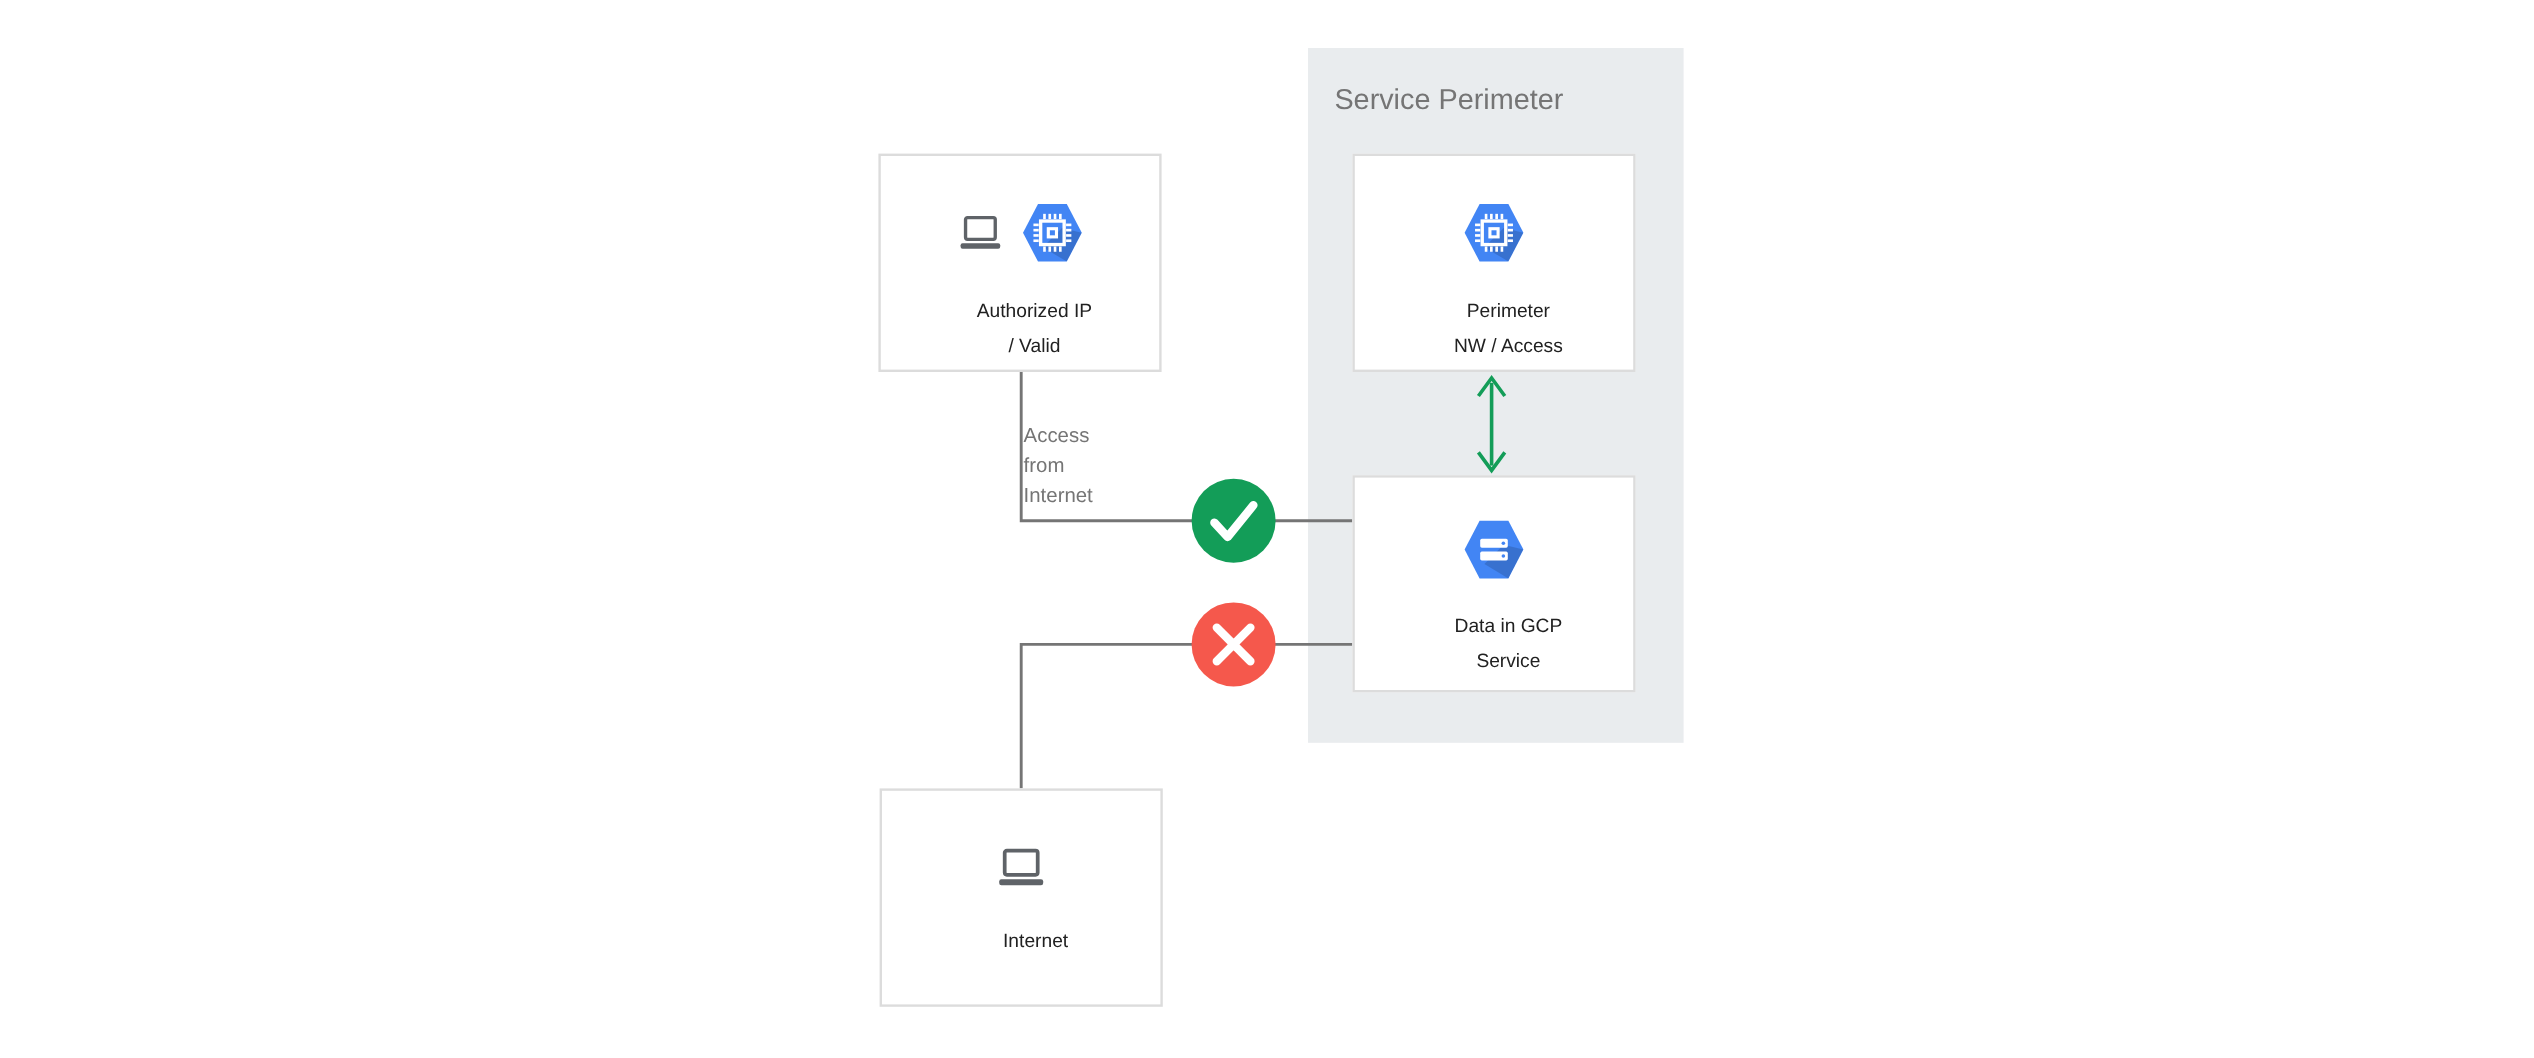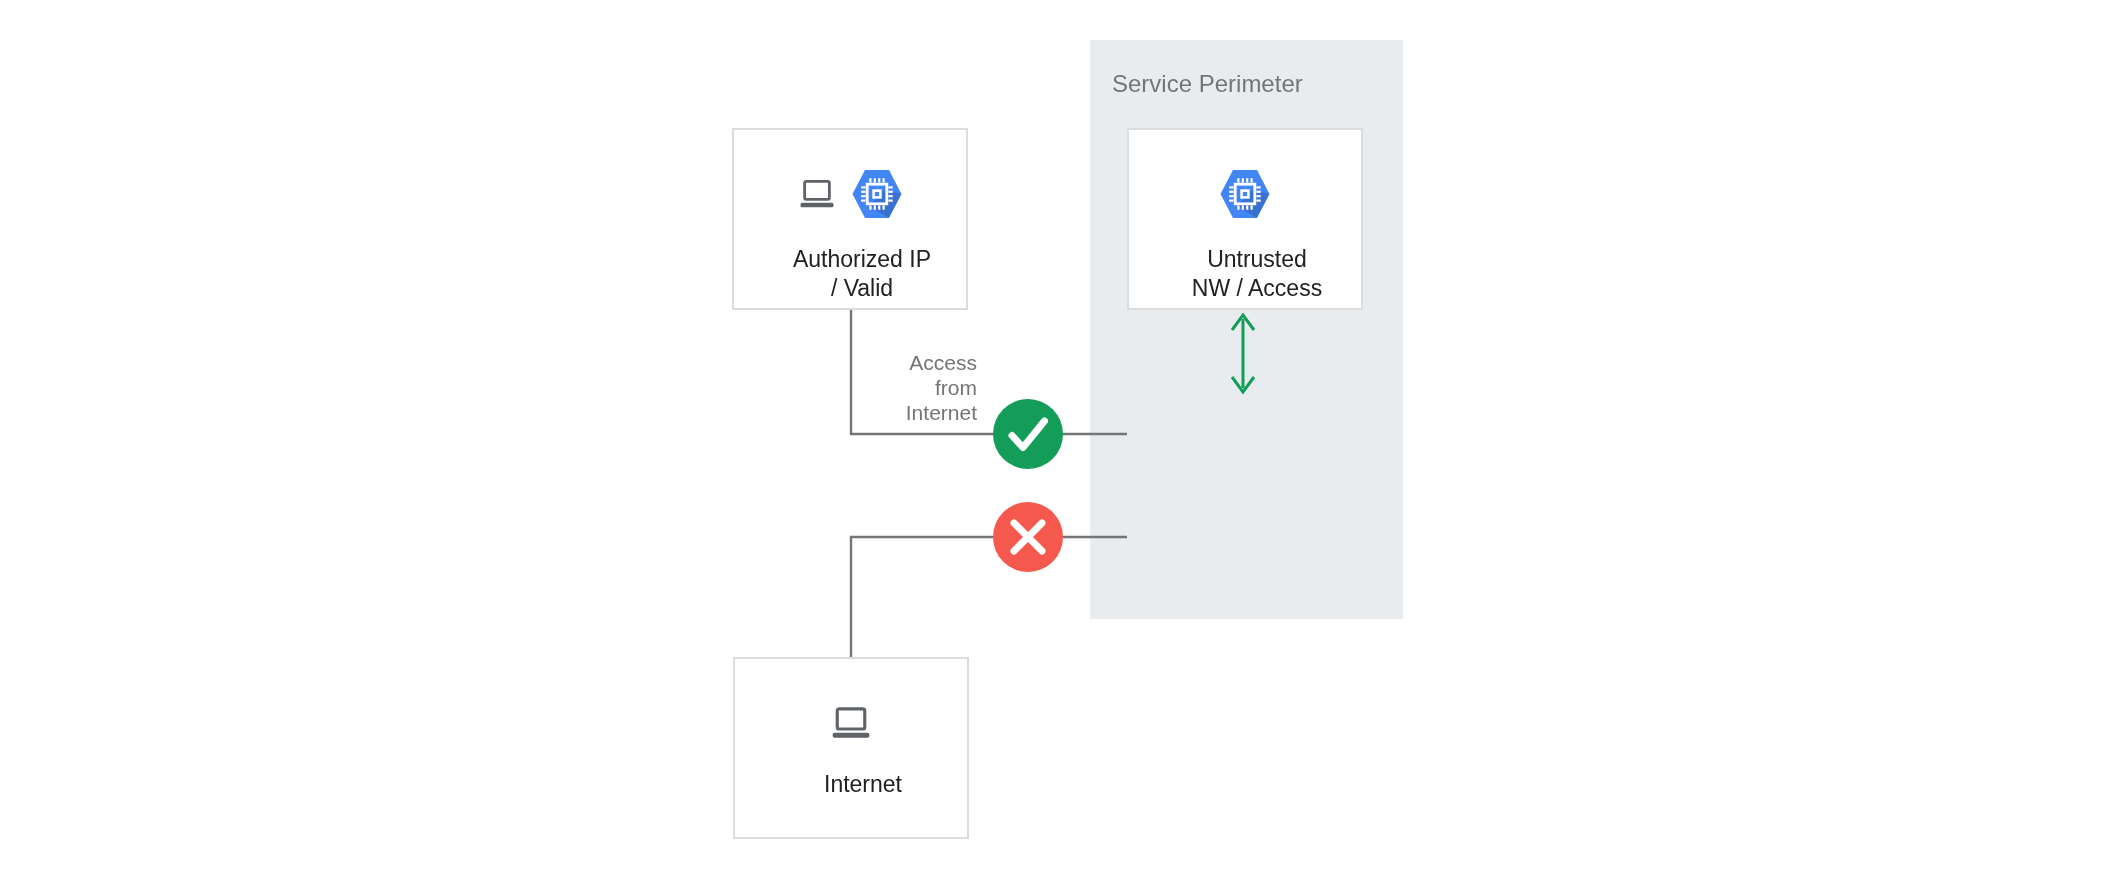--- a/index.html
+++ b/index.html
@@ -49,35 +49,35 @@
     align-items: center;
     z-index: 2;
   }
   .node-a { left: 732px;  top: 128px; height: 182px; padding-top: 38px; }
   .node-b { left: 1127px; top: 128px; height: 182px; padding-top: 38px; }
   .node-c { left: 1127px; top: 396px; height: 181px; padding-top: 34px; }
   .node-d { left: 733px;  top: 657px; height: 182px; padding-top: 46px; }
   .icons { display: flex; align-items: center; gap: 14px; }
   .node-label {
     text-align: center;
-    font-size: 23px;
+    font-size: 16px;
     line-height: 29px;
     color: var(--node_text, #212121);
     margin-left: 24px;
   }
   .node-a .node-label, .node-b .node-label { margin-top: 25px; }
   .node-c .node-label { margin-top: 24px; }
   .node-d .node-label { margin-top: 28px; }
   .node-label span { display: block; }
   .edge-label {
     position: absolute;
     z-index: 2;
-    font-size: 21px;
+    font-size: 17px;
     color: var(--muted_text, #757575);
-    text-align: right;
+    text-align: left;
   }
   .edge-label span { display: block; }
   .label-access   { left: 853px; top: 350px; width: 124px; line-height: 25px; }
   .label-untrusted{ left: 756px; top: 473px; width: 222px; line-height: 26px; }
   .hex-fill   { fill: var(--hexagon_blue, #4285f4); }
   .hex-shadow { fill: #000; opacity: 0.15; }
   .chip-line  { stroke: #fff; fill: none; }
   .pin        { fill: #fff; }
   .bar        { fill: #fff; }
   .bar-dot    { fill: var(--hexagon_blue, #4285f4); }
@@ -160,25 +160,46 @@
           <rect class="pin" x="31.5" y="10.2" width="2.2" height="4.4"></rect>
         </g>
         <use href="#pinsB" transform="rotate(90 26 26)"></use>
         <use href="#pinsB" transform="rotate(180 26 26)"></use>
         <use href="#pinsB" transform="rotate(270 26 26)"></use>
         <rect class="chip-line" x="16.2" y="16.2" width="19.6" height="19.6" stroke-width="2.8"></rect>
         <rect class="chip-line" x="22.6" y="22.6" width="6.8" height="6.8" stroke-width="2.6"></rect>
       </svg>
     </div>
     <div class="node-label">
-      <span>Untrusted</span>
+      <span>Perimeter</span>
       <span>NW / Access</span>
     </div>
   </div>
 
+  <div class="node node-c">
+    <div class="icons">
+      <svg width="52" height="52" viewBox="0 0 52 52">
+        <defs>
+            <clipPath id="hexclipC">
+              <polygon points="14,2 38,2 50.5,26 38,50 14,50 1.5,26"></polygon>
+            </clipPath>
+          </defs>
+        <polygon class="hex-fill" points="14,2 38,2 50.5,26 38,50 14,50 1.5,26"></polygon>
+        <polygon class="hex-shadow" clip-path="url(#hexclipC)" points="34,22 50.5,26 38,50 18,38"></polygon>
+        <rect class="bar" x="14.5" y="17" width="23" height="7.4" rx="1.4"></rect>
+        <circle class="bar-dot" cx="33.8" cy="20.7" r="1.5"></circle>
+        <rect class="bar" x="14.5" y="27.6" width="23" height="7.4" rx="1.4"></rect>
+        <circle class="bar-dot" cx="33.8" cy="31.3" r="1.5"></circle>
+      </svg>
+    </div>
+    <div class="node-label">
+      <span>Data in GCP</span>
+      <span>Service</span>
+    </div>
+  </div>
 
   <div class="node node-d">
     <div class="icons">
       <svg width="44" height="37" viewBox="0 0 48 40">
         <rect class="laptop-screen" x="9" y="4" width="30" height="22" rx="2"></rect>
         <rect class="laptop-base" x="4" y="30" width="40" height="5.5" rx="2"></rect>
       </svg>
     </div>
     <div class="node-label">
       <span>Internet</span>

